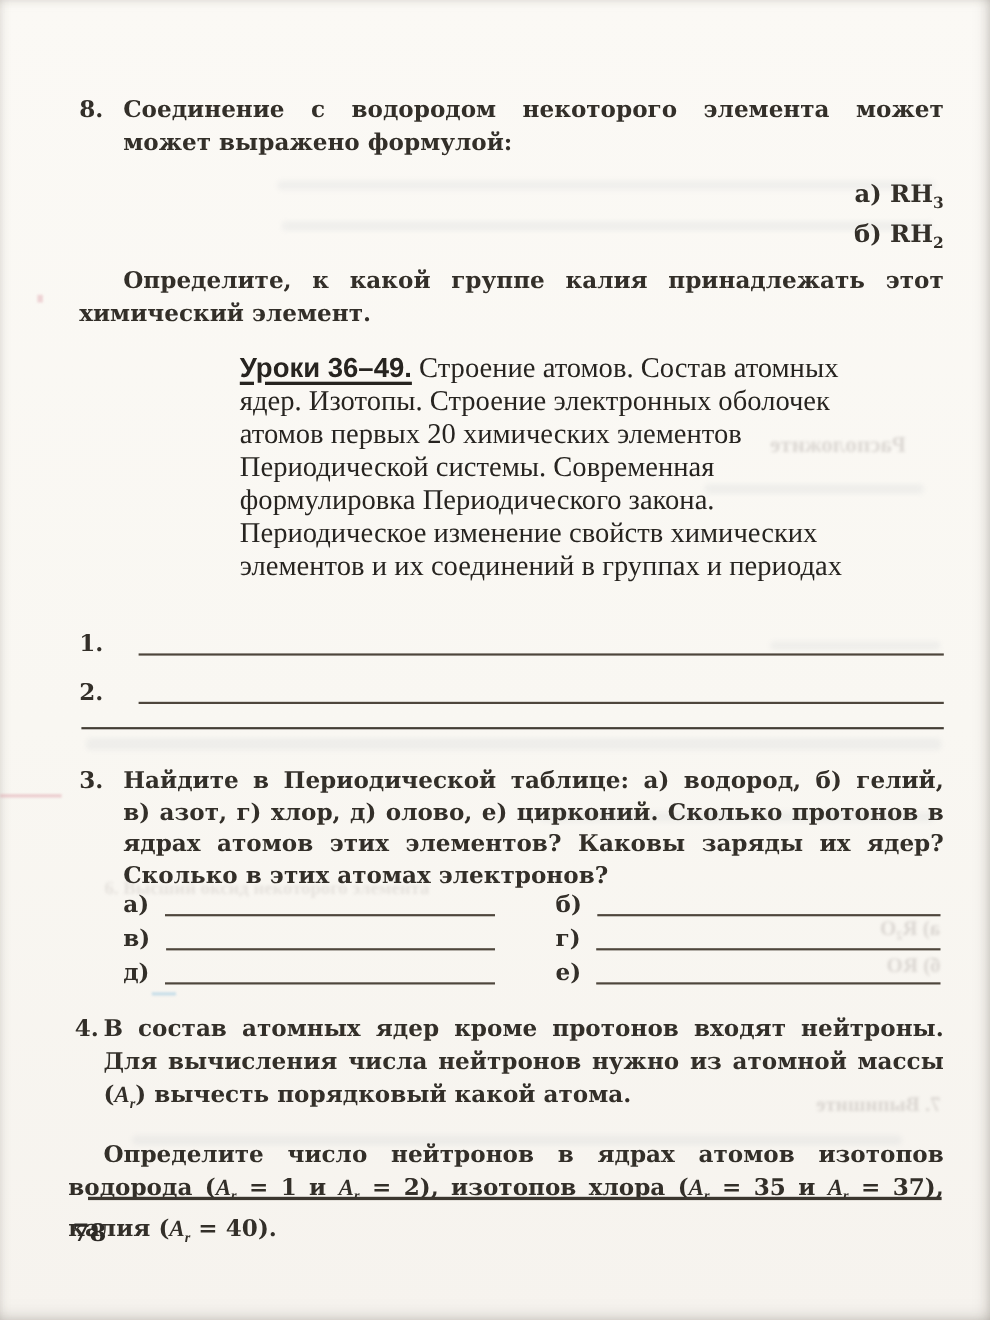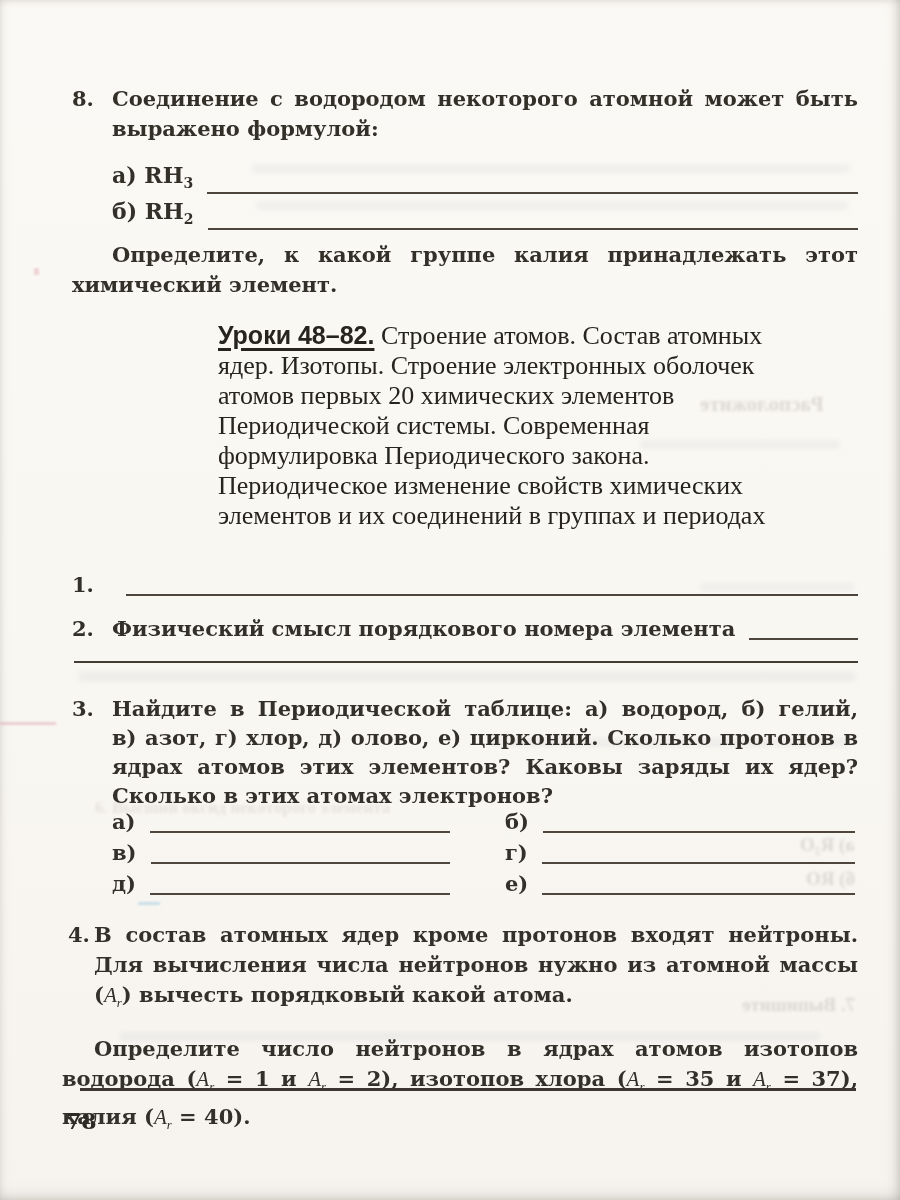--- a/index.html
+++ b/index.html
@@ -23,21 +23,21 @@
     font-family:"DejaVu Serif",serif;font-weight:700;
     color:#332f29;font-size:21px;line-height:30px;
   }
   .item{position:absolute;}
   .item .itext{position:relative;margin:0;padding-left:40px;text-align:justify;}
   .item .num{position:absolute;left:0;top:0;}
   p{margin:0;}
   sub{font-size:14px;}
 
   
-  .row{display:flex;align-items:flex-end;}
+  .row{display:flex;align-items:flex-end;flex-direction:column;}
   .wline{flex:1;border-bottom:2px solid #4e463c;margin:0 0 4px 14px;height:0;}
   .fullline{border-bottom:2px solid #433d35;height:0;}
 
   
   #task8{left:72px;top:84px;width:786px;}
   #task8 .frow{height:36px;margin-left:40px;}
   #task8 .flabel{font-size:22px;white-space:nowrap;}
   #task8 .followup{margin-top:6px;text-indent:40px;text-align:justify;}
 
   
@@ -70,21 +70,21 @@
     display:grid;grid-template-columns:338px 350px;column-gap:55px;
   }
   #blanks .cell{display:flex;align-items:flex-end;height:31px;}
   #blanks .blabel{flex:0 0 auto;}
 
   
   #q4{left:66px;top:920px;width:792px;}
   #q4 .itext{padding-left:28px;}
   #q4 .num{left:2px;}
   #q4 .cont{margin-top:16px;margin-left:-4px;text-indent:32px;text-align:justify;}
-  .mvar{font-style:italic;font-family:"Liberation Serif",serif;font-weight:400;}
+  .mvar{font-style:italic;font-family:"Liberation Serif",serif;font-weight:700;}
   .mvar sub{font-style:italic;font-size:13px;}
 
   
   #divider{position:absolute;left:80px;top:1088px;width:776px;border-top:3px solid #3b362f;}
   #pagenum{position:absolute;left:66px;top:1108px;font-size:22px;font-weight:700;color:#2d2a26;}
 
   
   .bleed{
     position:absolute;font-family:"Liberation Serif",serif;font-weight:600;
     color:#a29a96;opacity:.34;filter:blur(1.6px);white-space:nowrap;
@@ -116,50 +116,49 @@
   <div class="bleed mirror" style="left:806px;top:868px;font-size:19px;">б) RO</div>
   <div class="bleed mirror" style="left:742px;top:994px;font-size:19px;">7. Выпишите</div>
 
   <div class="redmark" style="left:34px;top:268px;width:5px;height:7px;opacity:.35;"></div>
   <div class="redmark" style="left:0px;top:722px;width:56px;height:3px;opacity:.4;"></div>
   <div class="bluemark" style="left:138px;top:902px;width:22px;height:3px;opacity:.45;"></div>
 
   <div class="item body-bold" id="task8">
     <p class="itext">
       <span class="num">8.</span>
-      <span>Соединение с водородом некоторого атомной может быть выражено формулой:</span>
+      <span>Соединение с водородом некоторого элемента может может выражено формулой:</span>
     </p>
     <div style="height:18px;"></div>
     <div class="row frow">
       <span class="flabel"><span>а)</span>&nbsp;<span>RH</span><sub>3</sub></span>
       <span class="wline"></span>
     </div>
     <div class="row frow">
       <span class="flabel"><span>б)</span>&nbsp;<span>RH</span><sub>2</sub></span>
       <span class="wline"></span>
     </div>
     <p class="followup">Определите, к какой группе калия принадлежать этот химический элемент.</p>
   </div>
 
   <div id="heading">
-    <span class="lesson">Уроки 48–82.</span>
+    <span class="lesson">Уроки 36–49.</span>
     <span>Строение атомов. Состав атомных<br>ядер. Изотопы. Строение электронных оболочек<br>атомов первых 20 химических элементов<br>Периодической системы. Современная<br>формулировка Периодического закона.<br>Периодическое изменение свойств химических<br>элементов и их соединений в группах и периодах</span>
   </div>
 
   <div class="item body-bold" id="q1">
     <div class="qrow">
       <span class="num" style="position:static;">1.</span>
       <span class="wline"></span>
     </div>
   </div>
 
   <div class="item body-bold" id="q2">
     <div class="qrow">
       <span class="num" style="position:static;">2.</span>
-      <span class="qlabel">Физический смысл порядкового номера элемента</span>
       <span class="wline"></span>
     </div>
     <div class="fullline"></div>
   </div>
 
   <div class="item body-bold" id="q3">
     <p class="itext">
       <span class="num">3.</span>
       <span>Найдите в Периодической таблице: а)&nbsp;водород, б)&nbsp;гелий, в)&nbsp;азот, г)&nbsp;хлор, д)&nbsp;олово, е)&nbsp;цирконий. Сколько протонов в ядрах атомов этих элементов? Каковы заряды их ядер? Сколько в этих атомах электронов?</span>
     </p>

